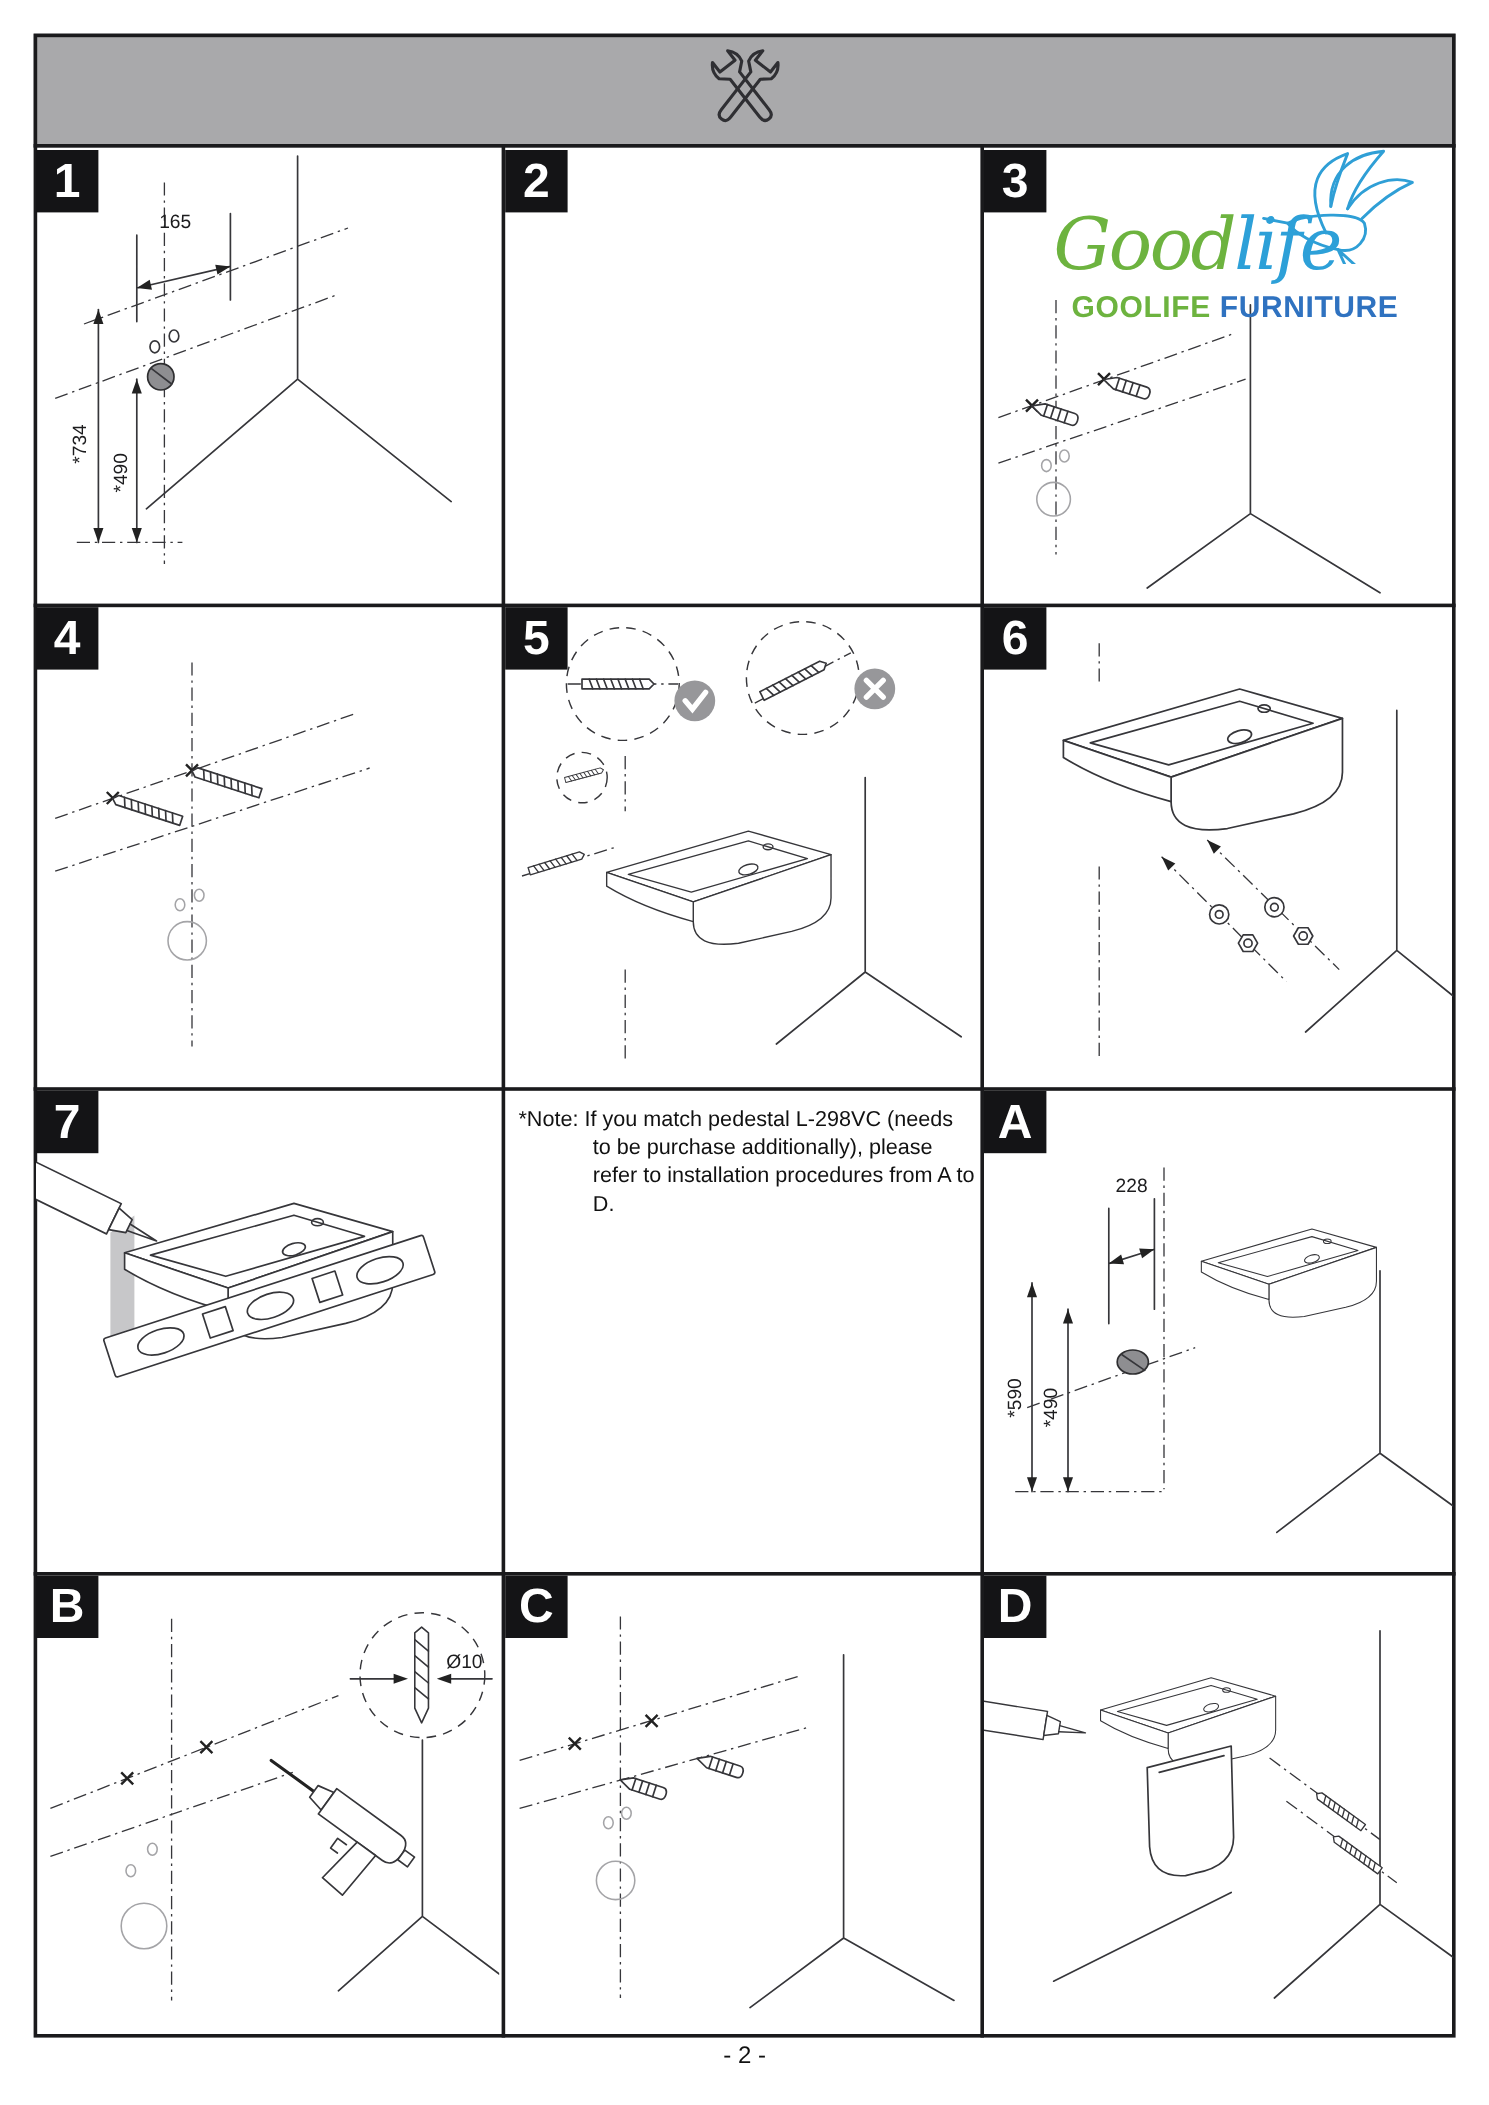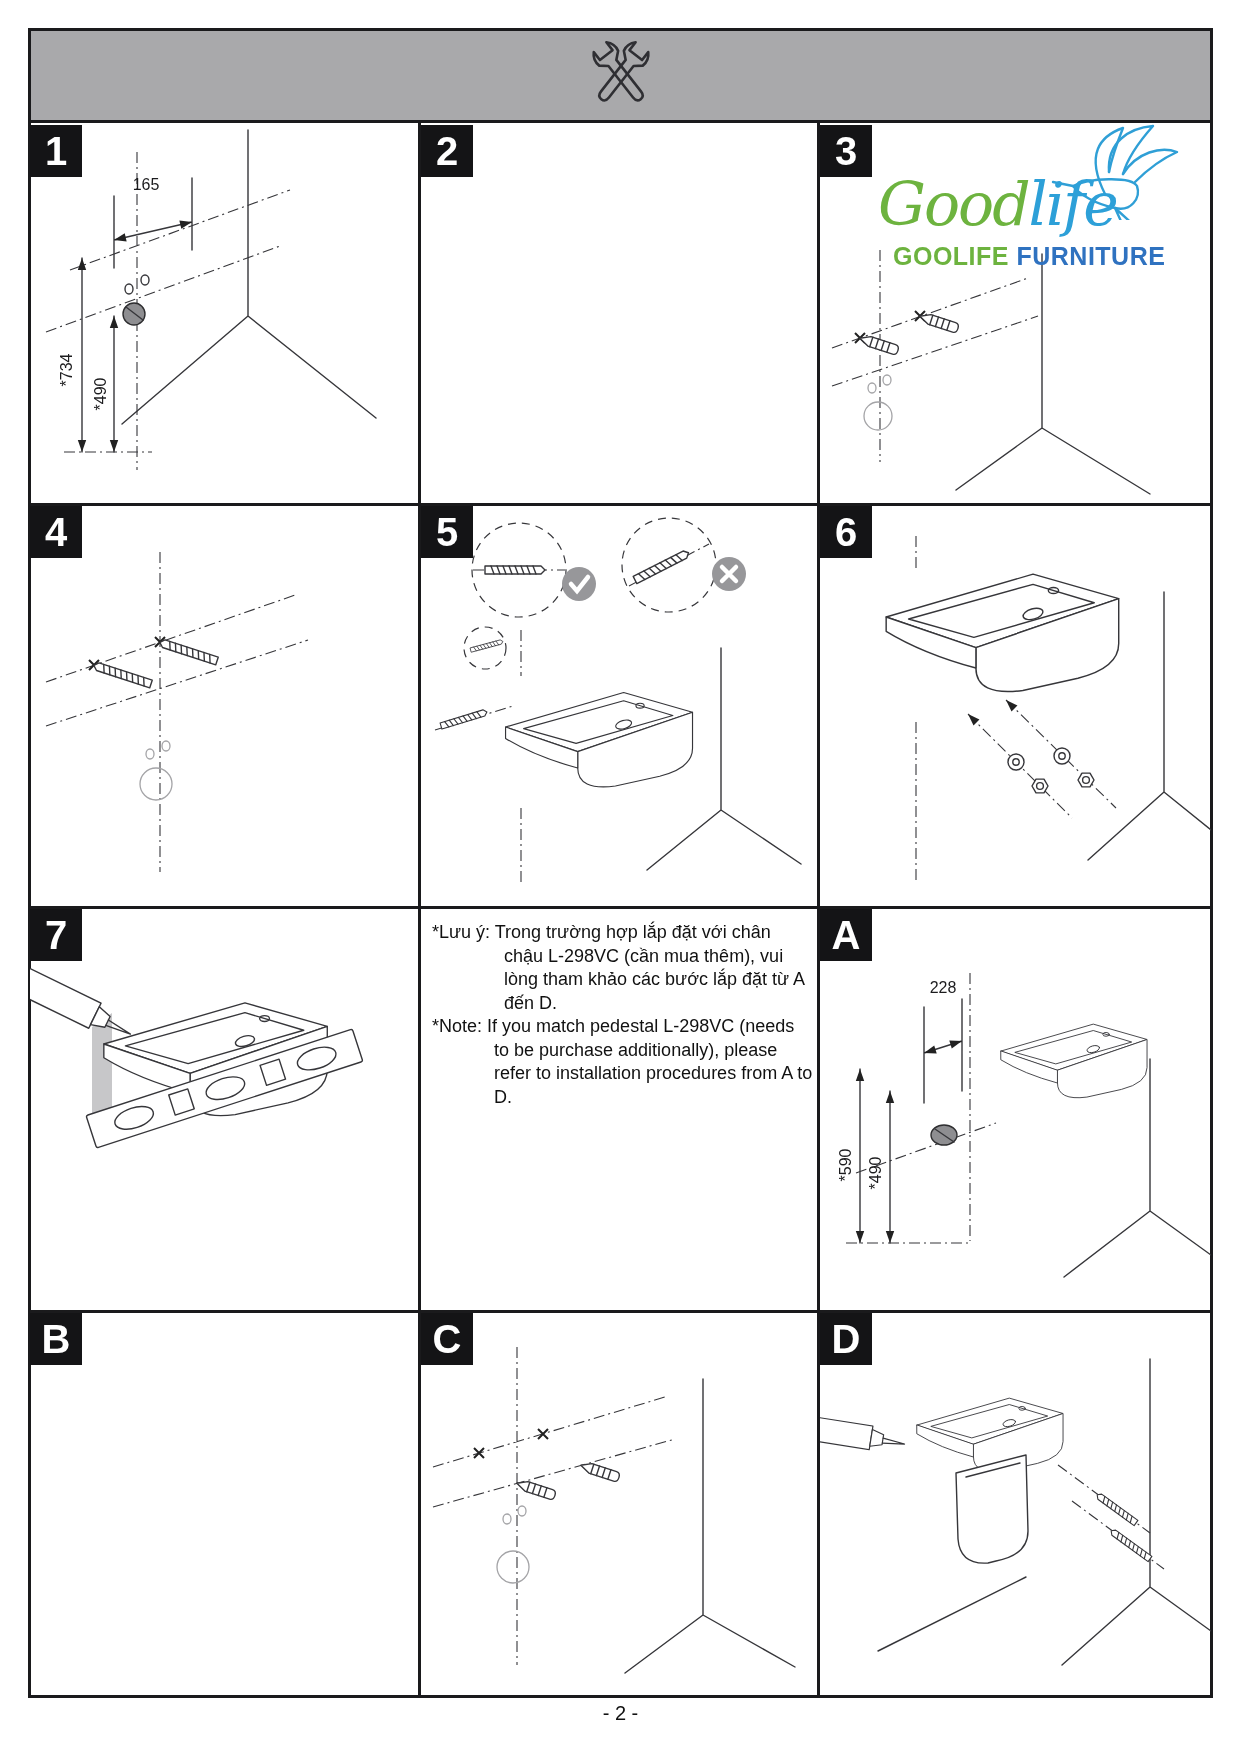--- a/index.html
+++ b/index.html
@@ -259,21 +259,20 @@
         <rect class="ln f" x="140" y="168" width="20" height="21"></rect>
         <ellipse class="ln" cx="196" cy="179" rx="20" ry="10"></ellipse>
         <rect class="ln f" x="236" y="168" width="20" height="21"></rect>
         <ellipse class="ln" cx="292" cy="179" rx="20" ry="10"></ellipse>
       </g>
       <use href="#sym-gun" transform="translate(-28,26) rotate(26)"></use>
     </svg>
   </div>
 
   <div class="note">
-    <p class="vi"><span>*Lưu ý:</span> <span>Trong trường hợp lắp đặt với chân chậu L-298VC (cần mua thêm), vui lòng tham khảo các bước lắp đặt từ A đến D.</span></p>
     <p class="en"><span>*Note:</span> <span>If you match pedestal L-298VC (needs to be purchase additionally), please refer to installation procedures from A to D.</span></p>
   </div>
 
   <div class="cell" style="left:820px;top:911px;width:391px;height:397px">
     <svg width="391" height="397" viewBox="0 0 391 397">
       <path class="dd" d="M150,62 V330 M36,262 L176,212"></path>
       <use href="#sym-basin" transform="translate(176,108) scale(0.64)"></use>
       <path class="ln" d="M104,96 V192 M142,88 V180 M104,142 L142,130"></path>
       <use href="#sym-ah" transform="translate(142,130) rotate(-17)"></use>
       <use href="#sym-ah" transform="translate(104,142) rotate(163)"></use>
@@ -286,20 +285,38 @@
       <text class="dim" transform="rotate(-90 31 254)" x="31" y="254" text-anchor="middle">*590</text>
       <path class="ln" d="M70,180 V332"></path>
       <use href="#sym-ah" transform="translate(70,180) rotate(-90)"></use>
       <use href="#sym-ah" transform="translate(70,332) rotate(90)"></use>
       <text class="dim" transform="rotate(-90 61 262)" x="61" y="262" text-anchor="middle">*490</text>
       <path class="dd" d="M26,332 L150,332"></path>
       <path class="ln" d="M330,148 V300 M330,300 L244,366 M330,300 L391,344"></path>
     </svg>
   </div>
 
+  <div class="cell" style="left:30px;top:1315px;width:386px;height:381px">
+    <svg width="386" height="381" viewBox="0 0 386 381">
+      <path class="dd" d="M113,34 V352 M12,192 L252,98 M12,232 L214,162"></path>
+      <use href="#sym-xmark" transform="translate(76,167)"></use>
+      <use href="#sym-xmark" transform="translate(142,141)"></use>
+      <ellipse class="gh" cx="97" cy="226" rx="4" ry="5"></ellipse>
+      <ellipse class="gh" cx="79" cy="244" rx="4" ry="5"></ellipse>
+      <circle class="gh" cx="90" cy="290" r="19"></circle>
+      <use href="#sym-drill" transform="translate(196,152)"></use>
+      <path class="ln" d="M322,135 V282 M322,282 L252,344 M322,282 L386,330"></path>
+      <circle class="dsh" cx="322" cy="81" r="52"></circle>
+      <use href="#sym-bit" transform="translate(309,40) scale(0.95)"></use>
+      <path class="ln" d="M262,84 L306,84 M380,84 L340,84"></path>
+      <use href="#sym-ah" transform="translate(310,84)"></use>
+      <use href="#sym-ah" transform="translate(334,84) rotate(180)"></use>
+      <text class="dim" x="357" y="75" text-anchor="middle">Ø10</text>
+    </svg>
+  </div>
 
   <div class="cell" style="left:421px;top:1315px;width:394px;height:381px">
     <svg width="394" height="381" viewBox="0 0 394 381">
       <path class="dd" d="M96,32 V350 M12,152 L244,82 M12,192 L254,124"></path>
       <use href="#sym-xmark" transform="translate(58,138)"></use>
       <use href="#sym-xmark" transform="translate(122,119)"></use>
       <use href="#sym-anchor" transform="translate(132,180) rotate(198)"></use>
       <use href="#sym-anchor" transform="translate(196,162) rotate(198)"></use>
       <ellipse class="gh" cx="86" cy="204" rx="4" ry="5"></ellipse>
       <ellipse class="gh" cx="101" cy="196" rx="4" ry="5"></ellipse>

